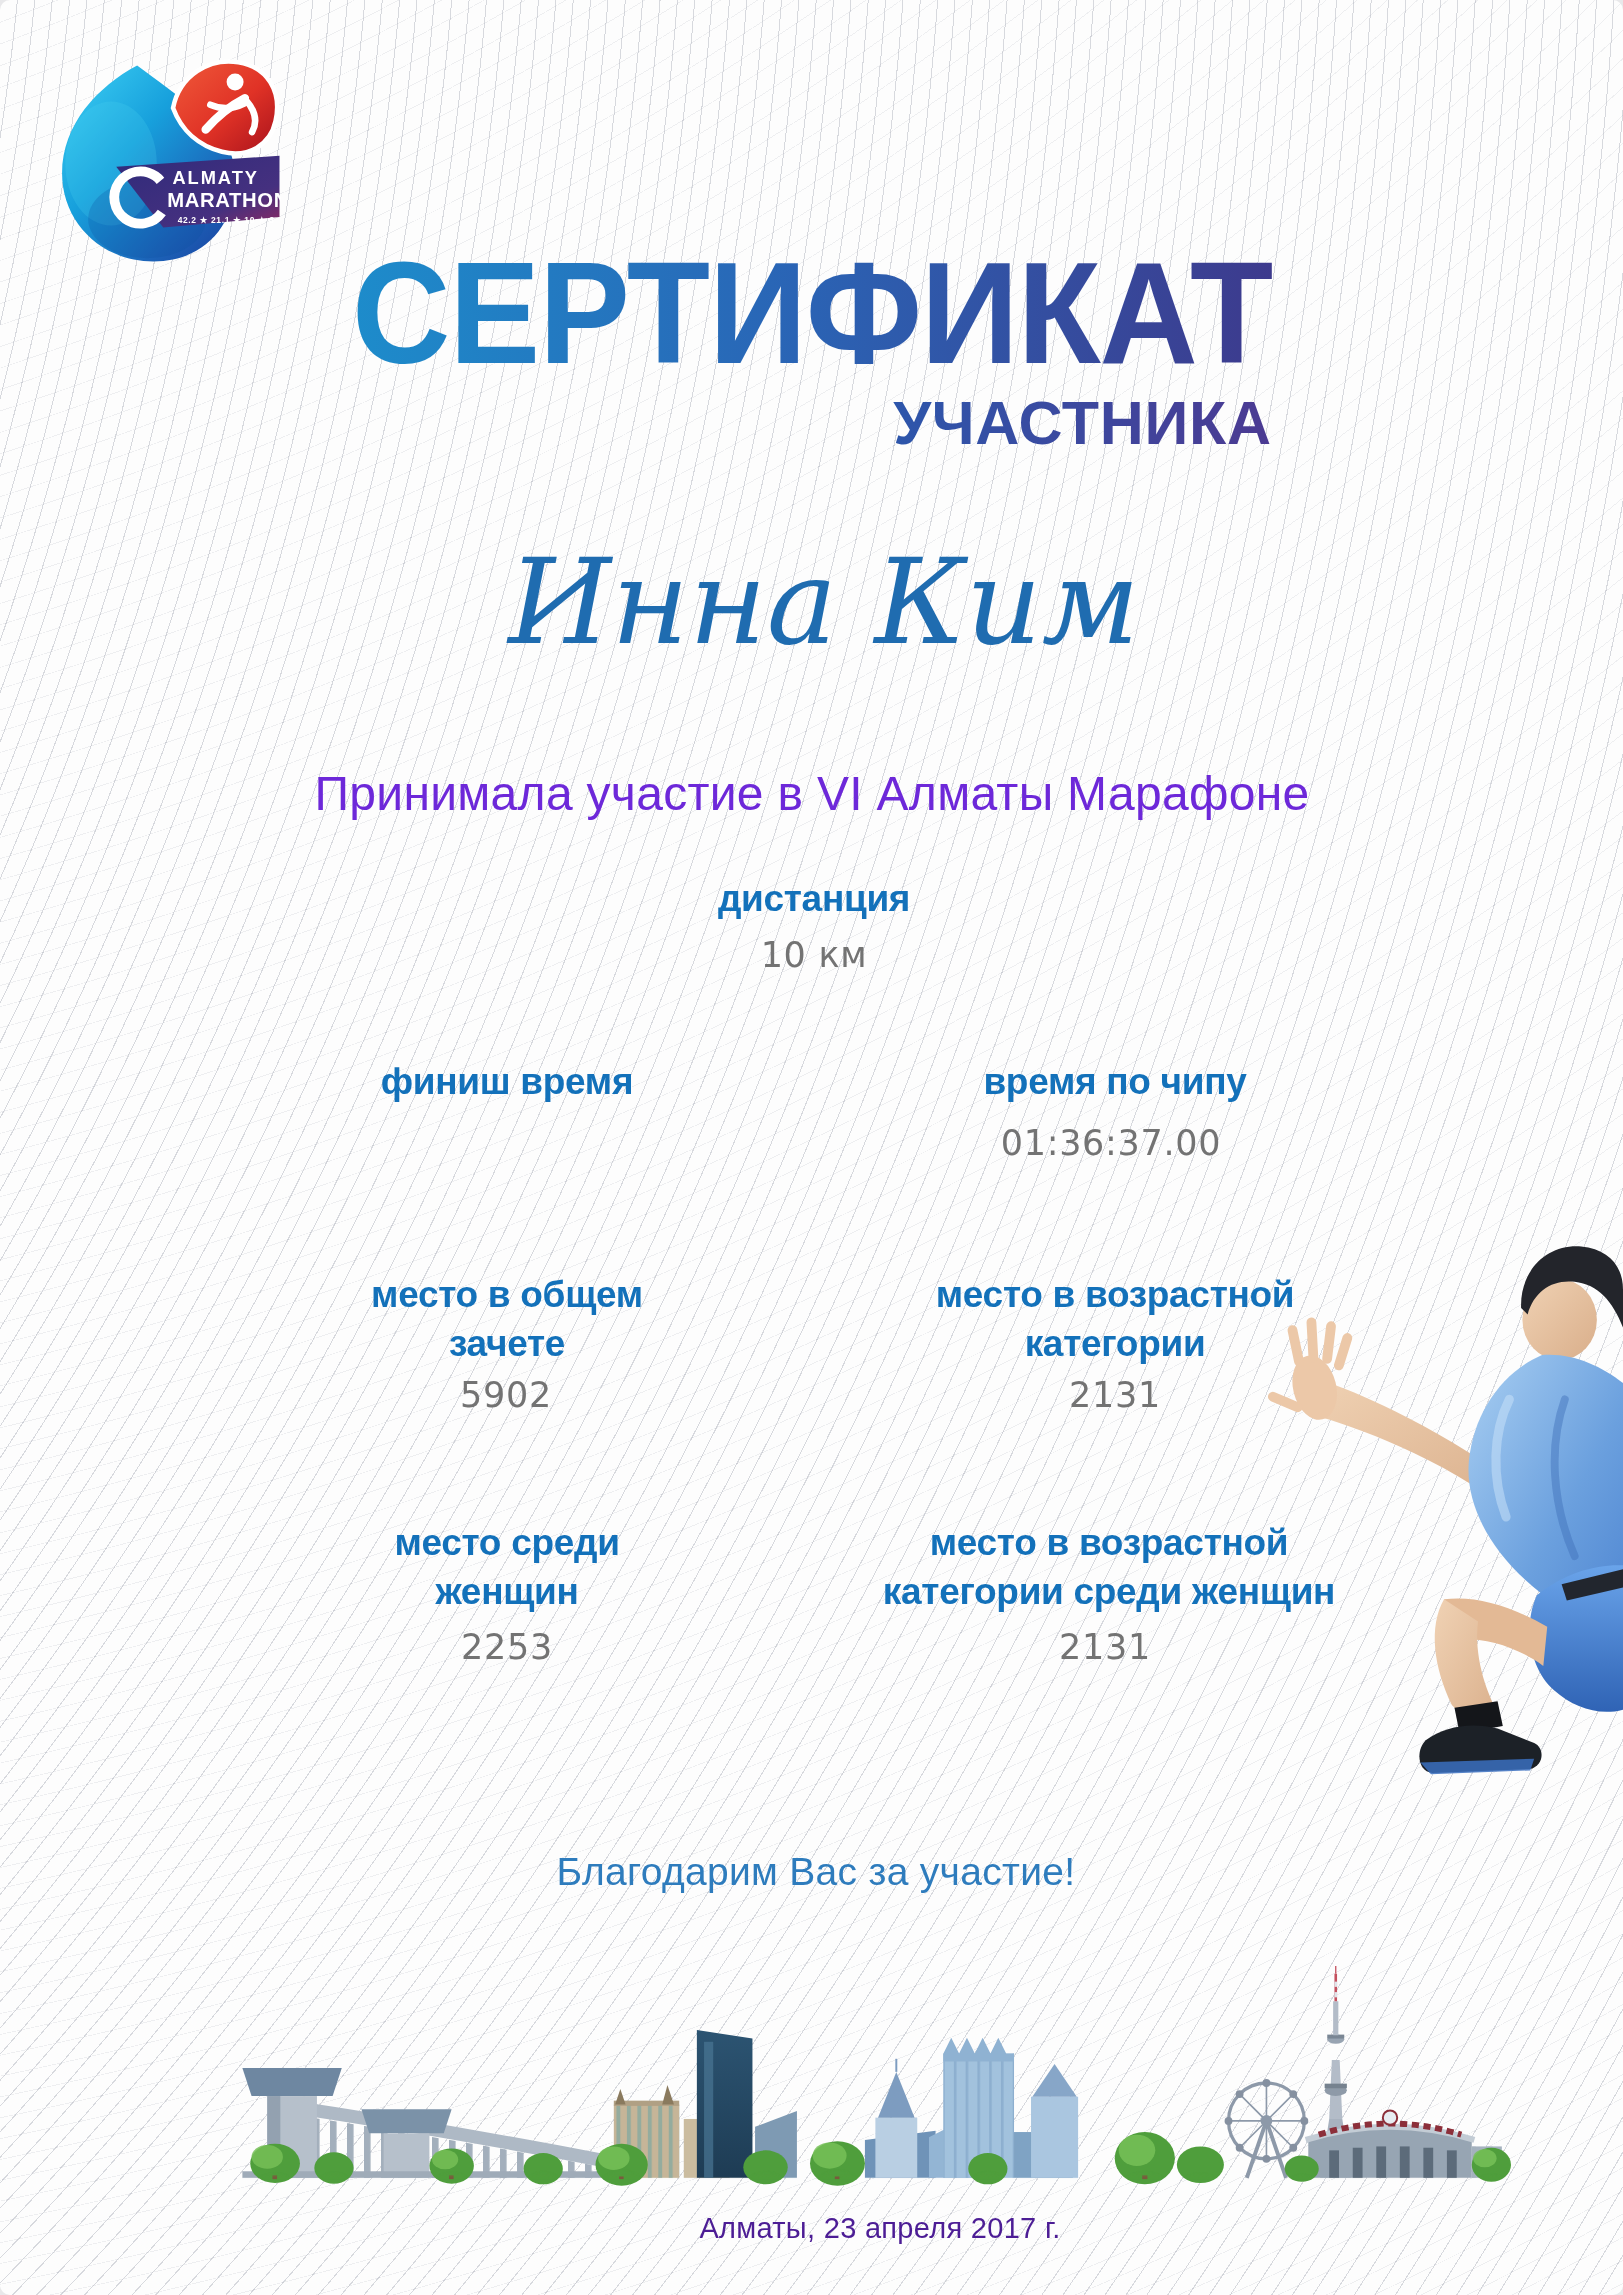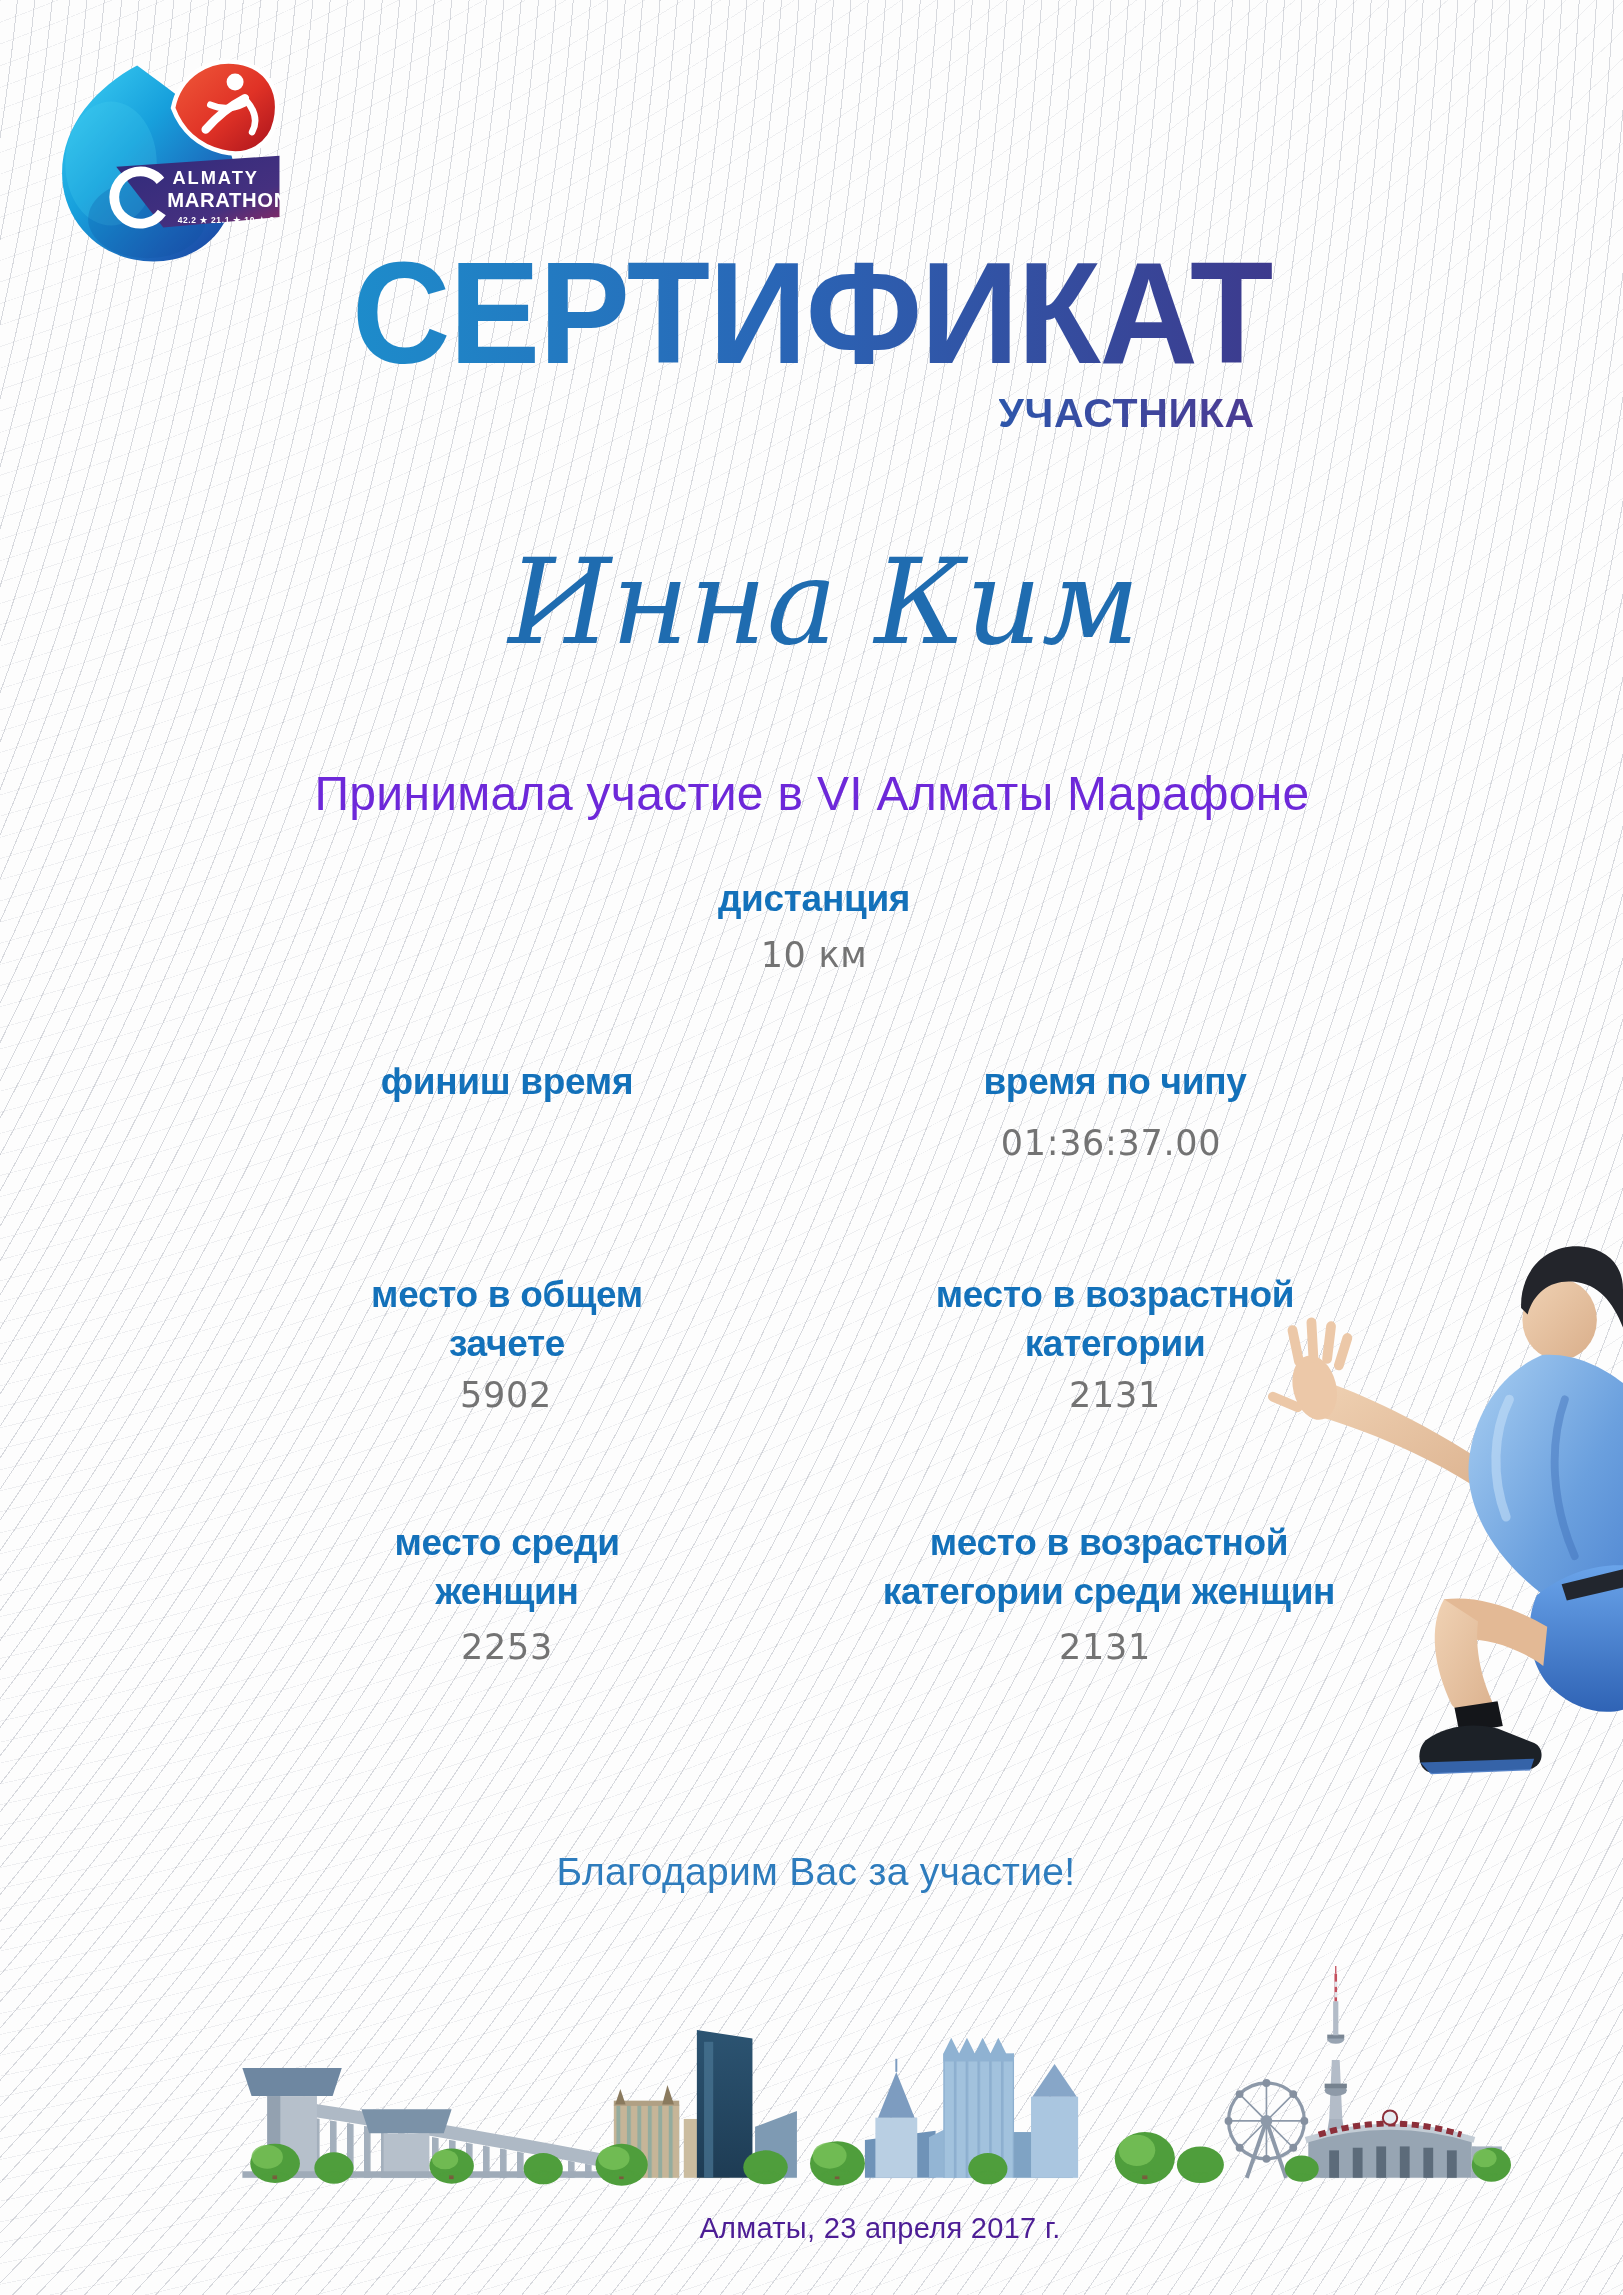--- a/index.html
+++ b/index.html
@@ -3,20 +3,21 @@
 <meta charset="utf-8">
 <style>
   html,body{margin:0;padding:0;background:#e8e8ea;}
   .page{
     position:relative;
     width:1623px;height:2295px;
     margin:0 auto;
     background:#fdfdfd;
     overflow:hidden;
     font-family:"Liberation Sans",sans-serif;
+    border-radius:10px;
   }
   
   .page::before{
     content:"";
     position:absolute;inset:0;
     background-image:
       repeating-radial-gradient(circle at -2616px -262px,
         rgba(128,134,150,0) 0 16.3px, rgba(128,134,150,0.30) 16.3px 17.3px),
       repeating-radial-gradient(circle at -981px -2616px,
         rgba(128,134,150,0) 0 19.6px, rgba(128,134,150,0.12) 19.6px 20.4px);
@@ -29,22 +30,22 @@
   .title-wrap{top:241px;left:50%;transform:translateX(-50%);text-align:right;z-index:3;}
   .title-main{
     display:block;
     font-weight:bold;font-size:145px;line-height:1;letter-spacing:-1.3px;
     transform:scaleX(0.94);transform-origin:center top;
     background:linear-gradient(90deg,#1d8ccb 0%,#2a64b5 48%,#3d3a8d 100%);
     -webkit-background-clip:text;background-clip:text;color:transparent;
     white-space:nowrap;
   }
   .title-sub{
-    display:inline-block;margin-top:6.5px;margin-right:46px;
-    font-weight:bold;font-size:41px;line-height:1;letter-spacing:0.7px;
+    display:inline-block;margin-top:6.5px;margin-right:29px;
+    font-weight:bold;font-size:61px;line-height:1;letter-spacing:0.7px;
     background:linear-gradient(90deg,#2d56ab 0%,#4b3a92 100%);
     -webkit-background-clip:text;background-clip:text;color:transparent;
     white-space:nowrap;
   }
 
   .participant-name{
     top:543px;left:824px;
     font-family:"DejaVu Serif",serif;font-style:italic;
     font-size:118px;line-height:1;color:#1f6cb0;white-space:nowrap;z-index:3;
   }

